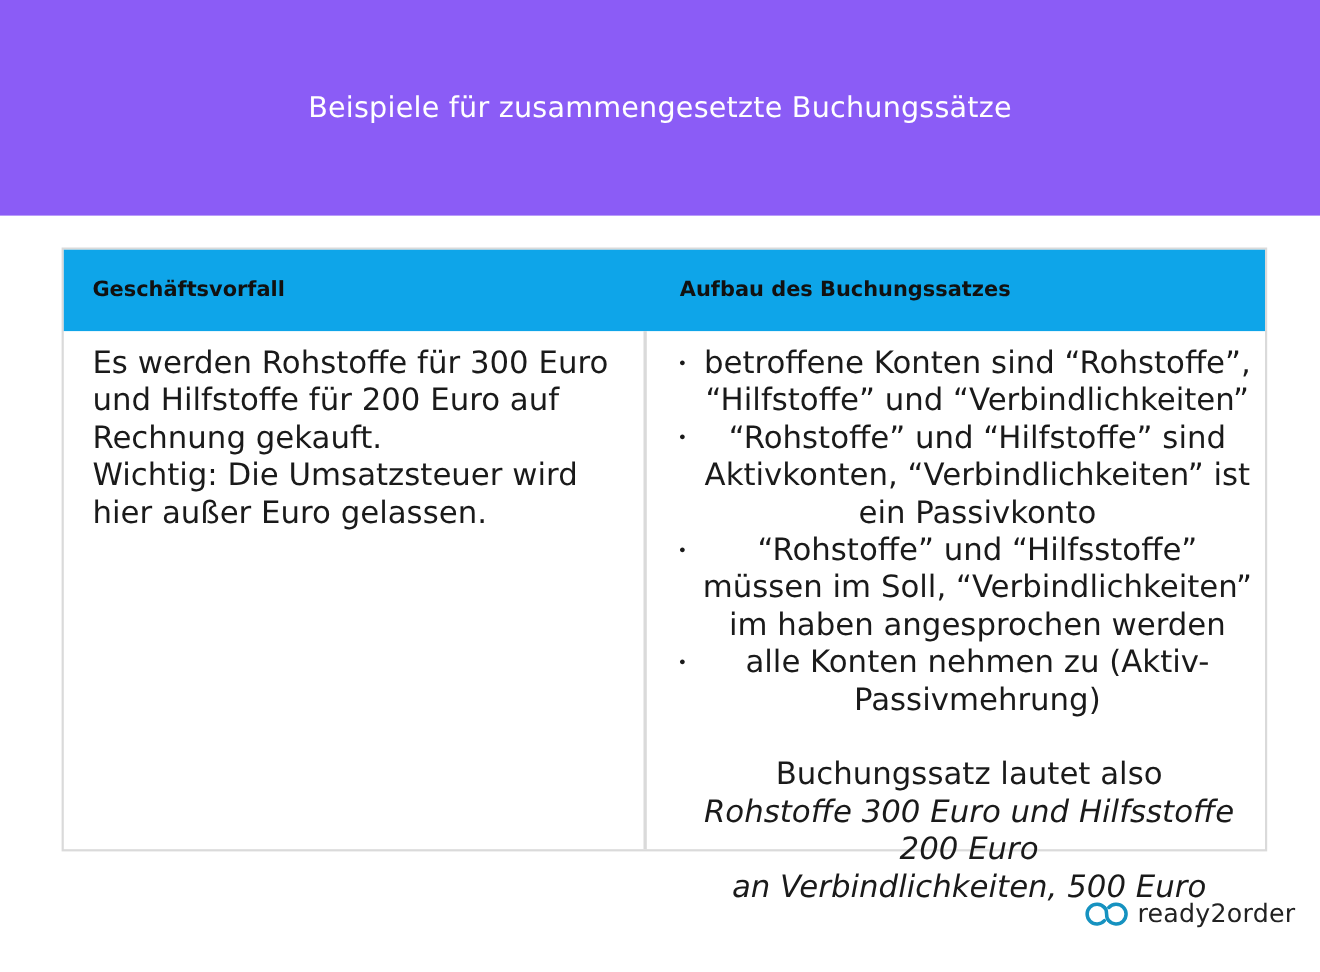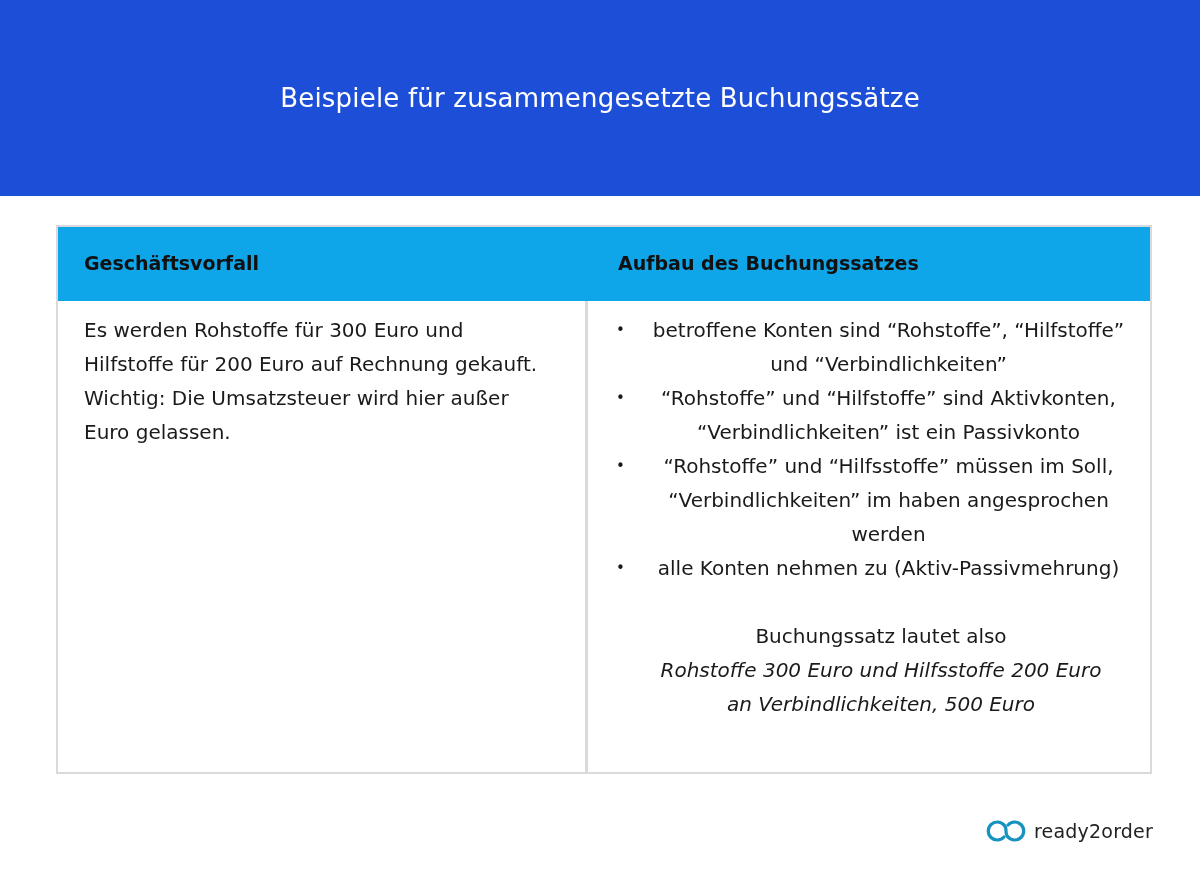--- a/index.html
+++ b/index.html
@@ -2,21 +2,21 @@
 <html><head>
   <meta charset="utf-8">
   <style>
     html, body { margin: 0; padding: 0; }
     body {
       width: 1200px; height: 884px; background: #ffffff; position: relative; overflow: hidden;
       font-family: "DejaVu Sans", sans-serif; color: #1a1a1a;
     }
     .banner {
       position: absolute; left: 0; top: 0; width: 1200px; height: 196px;
-      background: #1d4ed8;
+      background: #8b5cf6;
       display: flex; align-items: center; justify-content: center;
     }
     .banner h1 {
       margin: 0; color: #ffffff; font-size: 26px; font-weight: normal; letter-spacing: 0.2px;
       font-family: "DejaVu Sans", sans-serif;
     }
     .table {
       position: absolute; left: 56px; top: 225px; width: 1096px; height: 549px;
       border: 2px solid #dadada; box-sizing: border-box;
     }
@@ -25,37 +25,37 @@
     }
     .th {
       position: absolute; top: 25px; font-weight: bold; font-size: 19px; color: #111;
     }
     .th.c1 { left: 26px; }
     .th.c2 { left: 560px; }
     .divider {
       position: absolute; left: 527px; top: 74px; bottom: 0; width: 3px; background: #dadada;
     }
     .cell {
-      position: absolute; top: 86px; font-size: 20px; line-height: 34px; color: #1a1a1a;
+      position: absolute; top: 86px; font-size: 28px; line-height: 34px; color: #1a1a1a;
     }
     .cell.c1 { left: 26px; width: 470px; }
     .cell.c2 { left: 558px; width: 530px; text-align: center; }
     .cell p { margin: 0; }
     ul.bullets { list-style: none; margin: 0; padding: 0; }
     ul.bullets li { position: relative; padding-left: 15px; }
     ul.bullets li::before {
       content: "•"; position: absolute; left: 0; top: 0; font-size: 15px;
     }
     .summary { margin-top: 34px; }
     .summary .italic { font-style: italic; }
     .logo {
       position: absolute; left: 986px; top: 816px; display: flex; align-items: center; gap: 8px;
     }
     .logo .mark { width: 40px; height: 30px; }
-    .logo .name { font-size: 19px; color: #222; letter-spacing: 0.2px; }
+    .logo .name { font-size: 23px; color: #222; letter-spacing: 0.2px; }
   </style>
 </head>
 <body>
 
 <div class="banner">
   <h1>Beispiele für zusammengesetzte Buchungssätze</h1>
 </div>
 
 <div class="table">
   <div class="thead">

